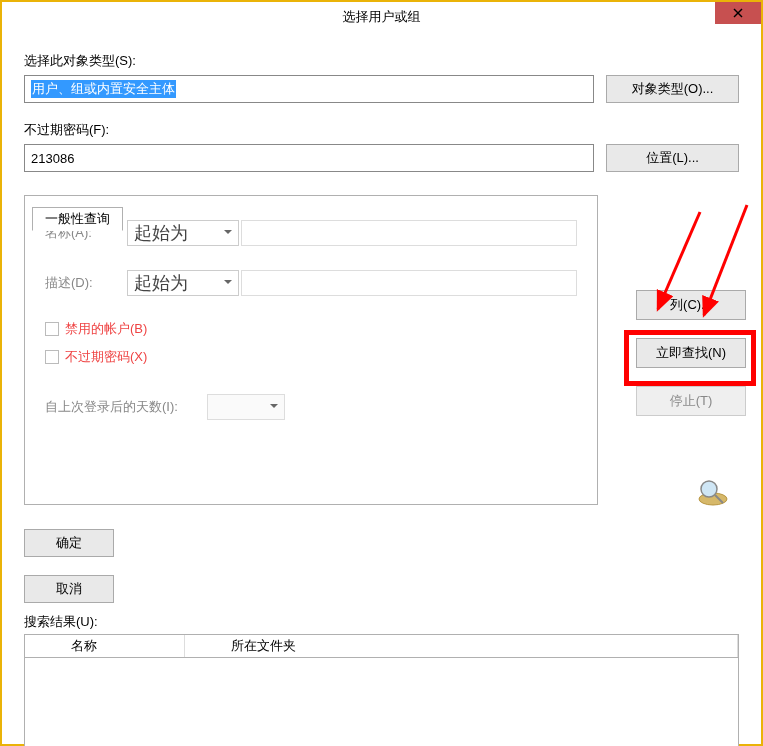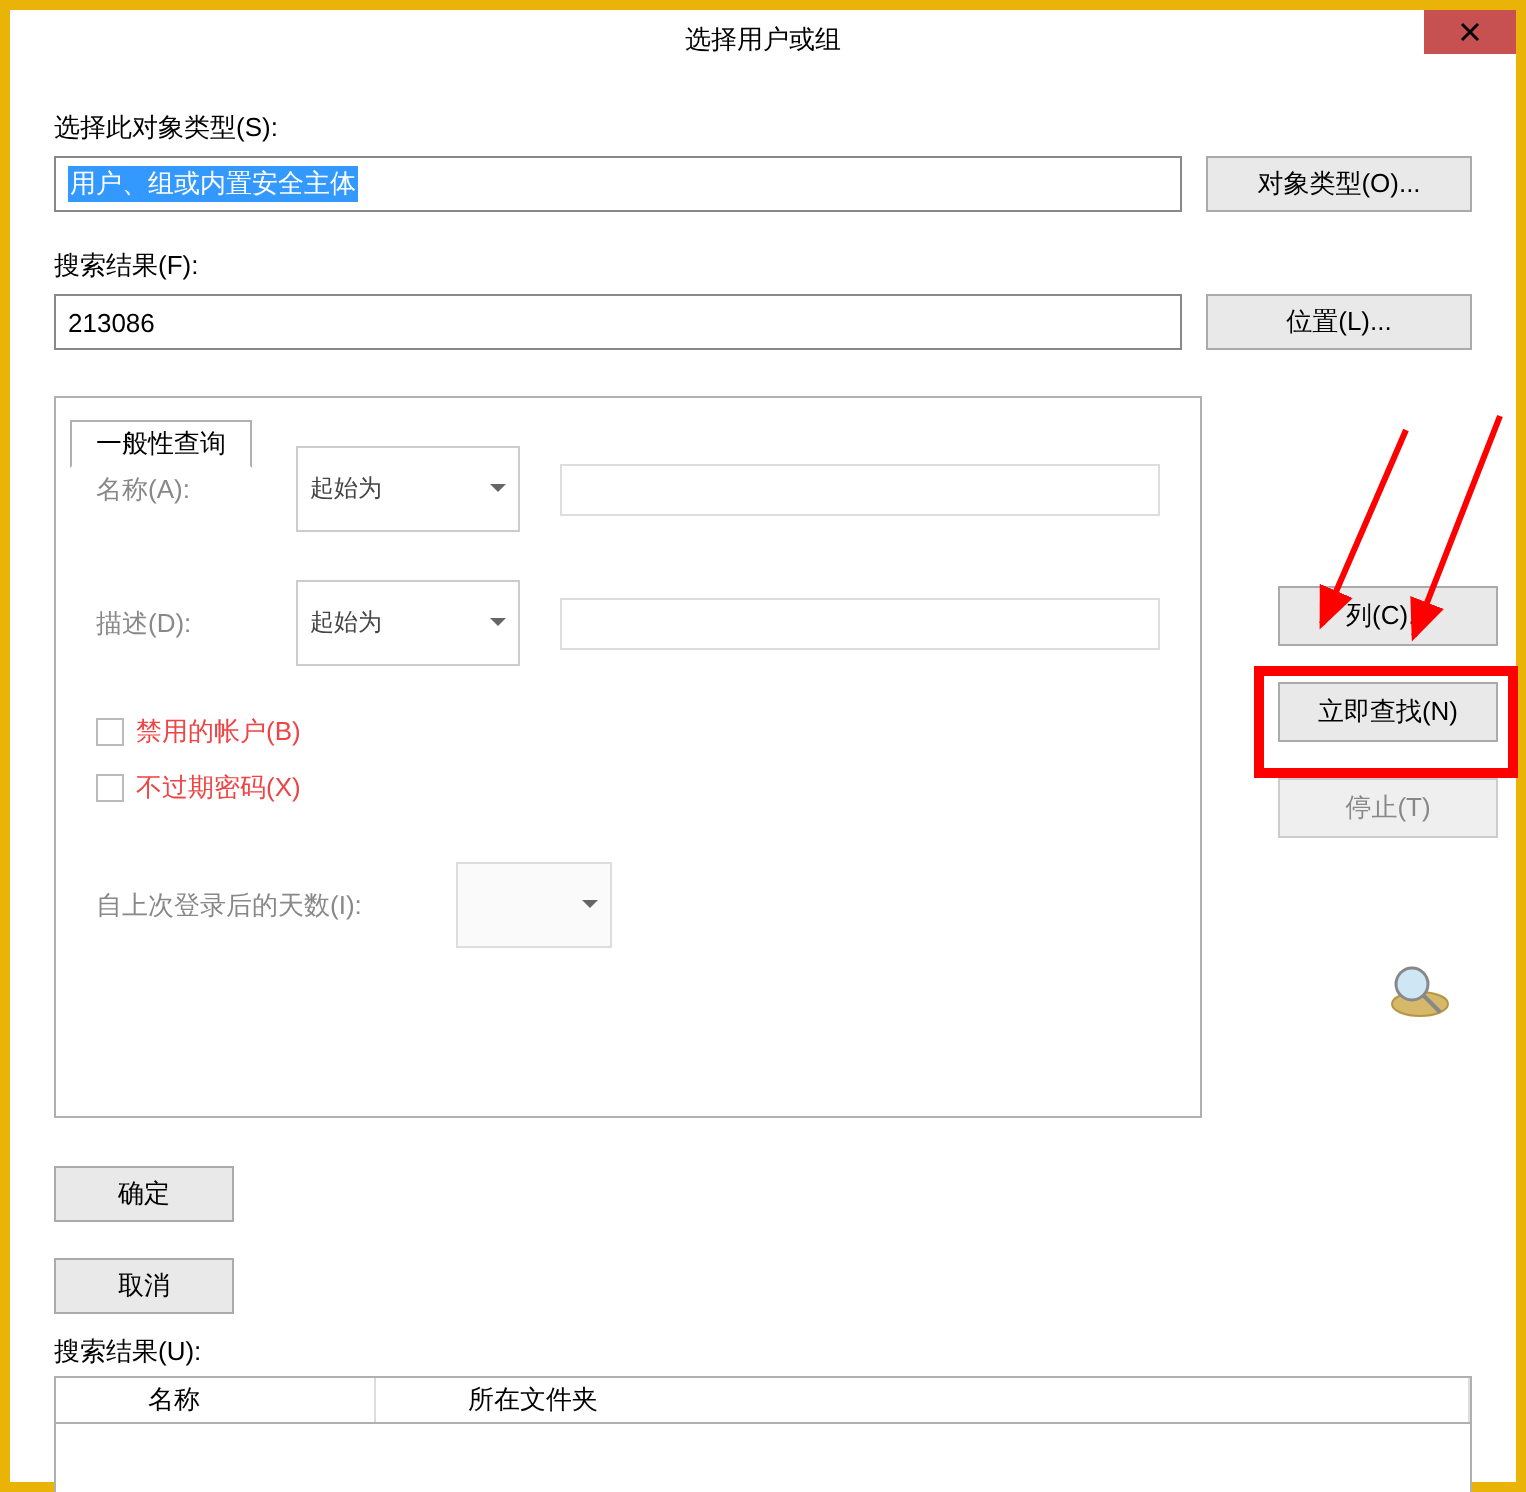--- a/index.html
+++ b/index.html
@@ -1,33 +1,33 @@
 <!DOCTYPE html>
 <html><head>
 <meta charset="utf-8">
 <style>
 * { box-sizing: border-box; font-family: "Microsoft YaHei", "SimSun", Tahoma, sans-serif; }
 body { margin: 0; background: #fff; }
-.window { width: 763px; height: 746px; background: #fff; border: 5px solid #eab308; position: relative; }
+.window { width: 763px; height: 746px; background: #fff; border: 2px solid #eab308; position: relative; }
 .titlebar { height: 30px; background: #fff; position: relative; display: flex; align-items: center; justify-content: center; font-size: 13px; color: #000; }
 .close-btn { position: absolute; right: 0; top: 0; width: 46px; height: 22px; background: #c75050; display: flex; align-items: center; justify-content: center; color: #fff; font-size: 13px; font-family: Arial; cursor: pointer; }
 .close-btn svg { width: 10px; height: 10px; }
 .content { padding: 20px 22px 10px 22px; position: relative; }
 .label { font-size: 13px; color: #000; margin-bottom: 5px; }
 .row { display: flex; gap: 12px; margin-bottom: 18px; align-items: flex-start; }
 .textfield { flex: 1; height: 28px; border: 1px solid #888; padding: 3px 6px; font-size: 13px; background: #fff; display: flex; align-items: center; }
 .textfield.selected .sel { background: #3399ff; color: #fff; padding: 0 1px; }
 .btn { width: 133px; height: 28px; border: 1px solid #aaa; background: #e9e9e9; font-size: 13px; cursor: pointer; text-align: center; display: flex; align-items: center; justify-content: center; }
 .btn.disabled { color: #888; border-color: #ccc; background: #efefef; }
 .tab-panel { position: relative; margin-top: 6px; }
 .tab-label { position: absolute; top: 12px; left: 8px; height: 24px; padding: 0 12px; border: 1px solid #b0b0b0; border-bottom: 1px solid #fff; background: #fff; font-size: 13px; display: flex; align-items: center; z-index: 2; }
 .tab-body { border: 1px solid #b0b0b0; margin-top: 23px; padding: 24px 20px 60px 20px; width: 574px; min-height: 290px; background: #fff; position: relative; }
-.form-row { display: flex; align-items: center; gap: 20px; margin-bottom: 24px; }
+.form-row { display: flex; align-items: center; gap: 2px; margin-bottom: 24px; }
 .form-label { width: 80px; font-size: 13px; color: #888; }
-.combo { width: 112px; height: 43px; border: 1px solid #ccc; background: #fff; font-size: 12px; padding: 0 18px 0 6px; position: relative; display: flex; align-items: center; color: #444; }
+.combo { width: 112px; height: 26px; border: 1px solid #ccc; background: #fff; font-size: 18px; padding: 0 18px 0 6px; position: relative; display: flex; align-items: center; color: #444; }
 .combo::after { content: ""; position: absolute; right: 6px; top: 50%; transform: translateY(-3px); border: 4px solid transparent; border-top-color: #666; }
 .combo.disabled { background: #fafafa; color: #aaa; border-color: #ddd; }
 .textinput { flex: 1; height: 26px; border: 1px solid #ddd; background: #fff; }
 .chk-row { display: flex; align-items: center; gap: 6px; font-size: 13px; color: #ef4444; margin-bottom: 10px; }
 .chk-box { width: 14px; height: 14px; border: 1px solid #888; background: #fff; }
 .chk-row.disabled .chk-box { border-color: #bbb; }
 .right-col { position: absolute; left: 634px; top: 258px; width: 110px; display: flex; flex-direction: column; gap: 18px; }
 .right-col .btn { width: 110px; height: 30px; }
 .highlight-box { position: absolute; left: 622px; top: 298px; width: 132px; height: 56px; border: 5px solid #ff0000; z-index: 5; pointer-events: none; }
 .magnifier { position: absolute; right: 30px; top: 445px; }
@@ -56,21 +56,21 @@
   <div class="content">
 
     <div class="label">选择此对象类型(S):</div>
     <div class="row">
       <div class="textfield selected">
         <span class="sel">用户、组或内置安全主体</span>
       </div>
       <div class="btn">对象类型(O)...</div>
     </div>
 
-    <div class="label">搜索结果(F):</div>
+    <div class="label">不过期密码(F):</div>
     <div class="row">
       <div class="textfield">
         <span>213086</span>
       </div>
       <div class="btn">位置(L)...</div>
     </div>
 
     <div class="tab-panel">
       <div class="tab-label">一般性查询</div>
       <div class="tab-body">

